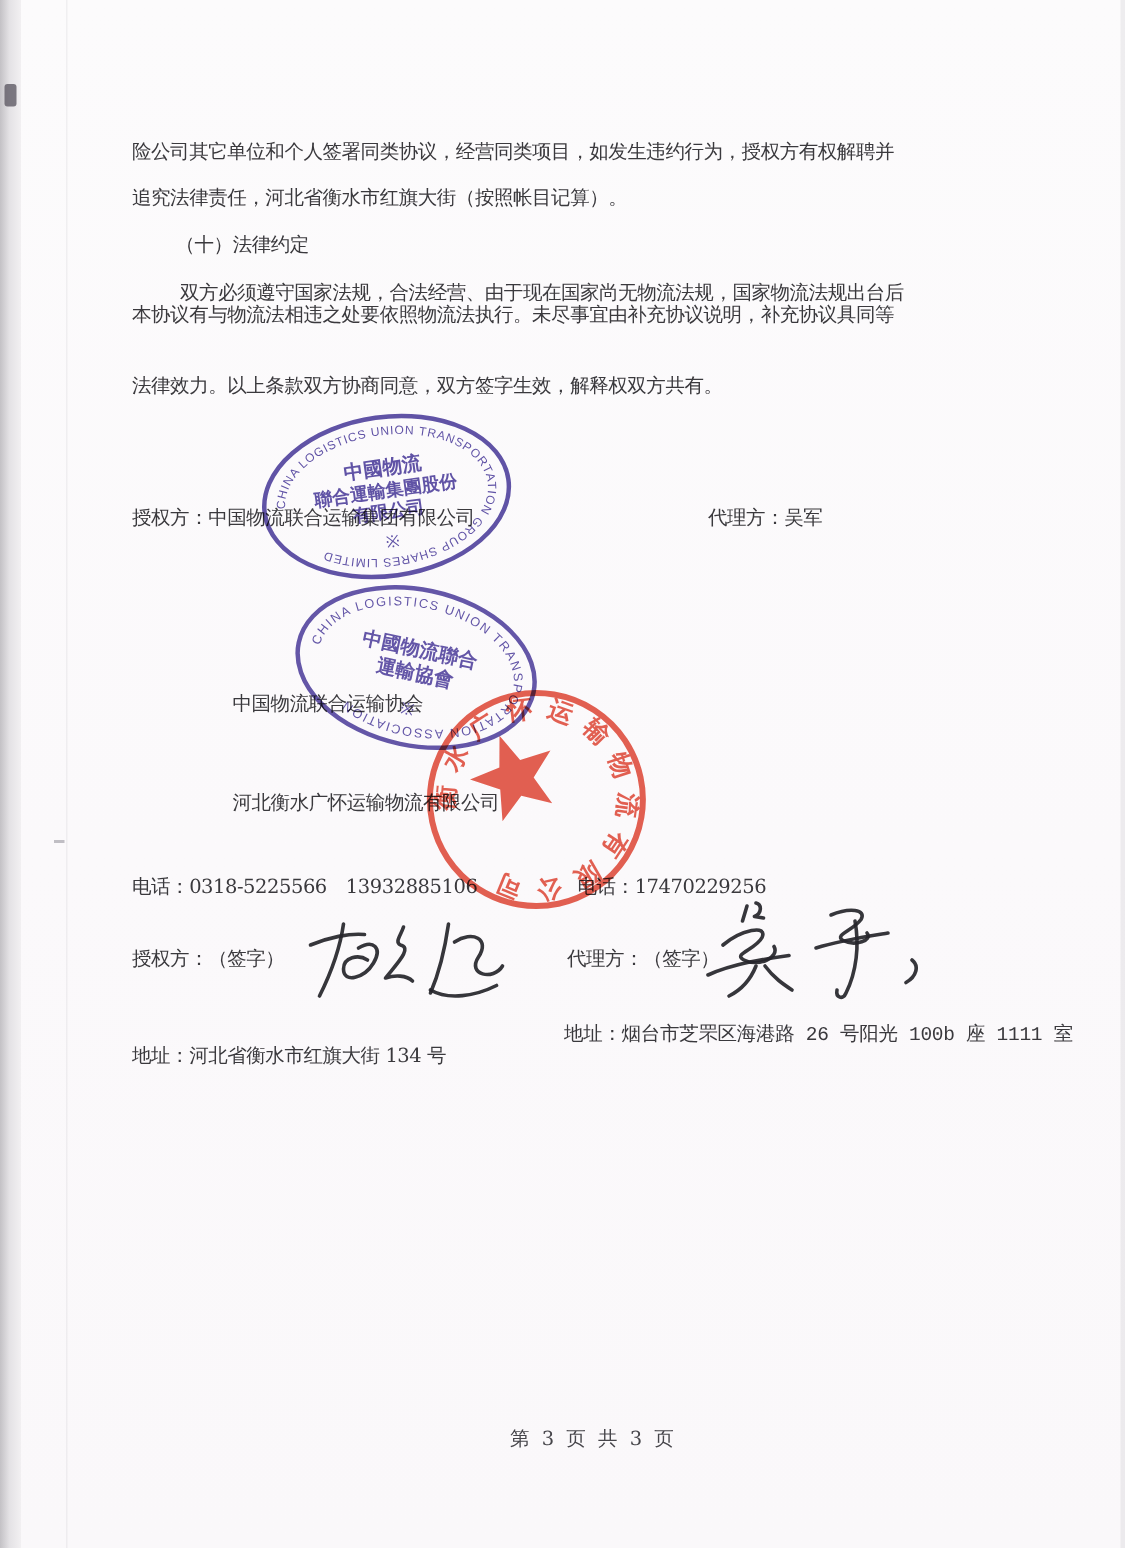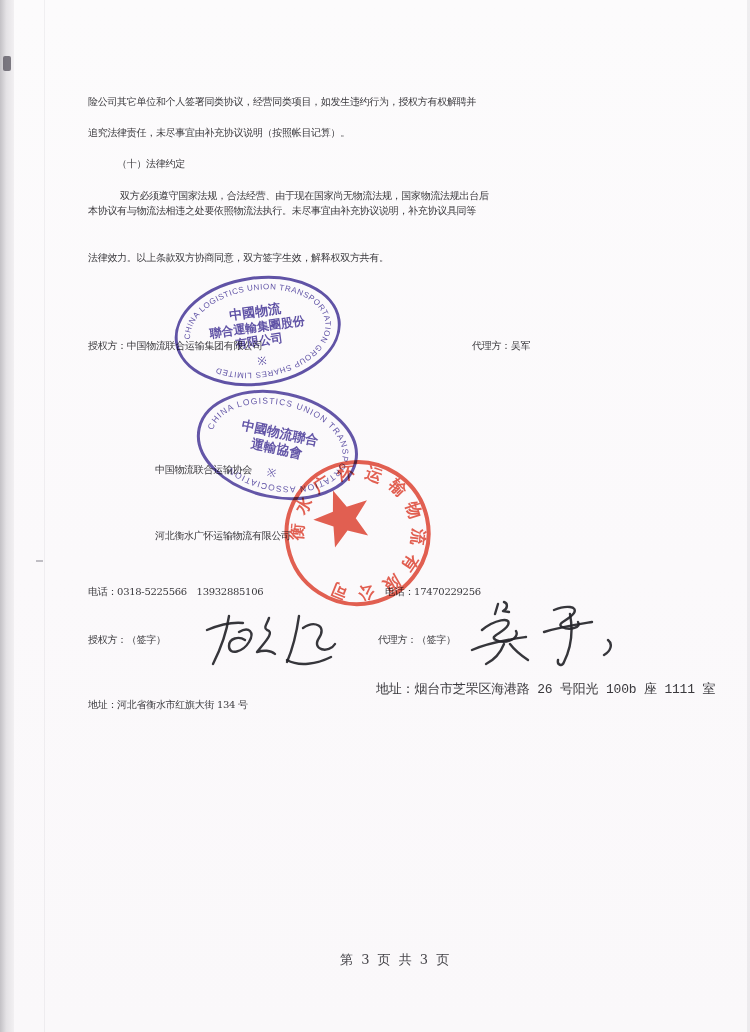--- a/index.html
+++ b/index.html
@@ -27,21 +27,21 @@
   .smudge{
     position:absolute;left:3px;top:56px;width:8px;height:15px;
     background:#56525c;opacity:.75;border-radius:2px;
   }
   .smudge2{
     position:absolute;left:36px;top:560px;width:7px;height:2px;
     background:#9a96a0;opacity:.6;
   }
   .line{
     position:absolute;white-space:pre;
-    font-size:10px;letter-spacing:-0.3px;line-height:19px;
+    font-size:13px;letter-spacing:-0.3px;line-height:19px;
   }
   .small{font-size:13px;letter-spacing:-0.2px;font-family:Liberation Mono, monospace;}
   .date{font-size:16px;letter-spacing:2px;}
   .footer{font-size:13px;letter-spacing:2px;color:#46454a;margin-left:32px;}
   .stamp{position:absolute;mix-blend-mode:multiply;}
   .stamp-purple-1{left:172px;top:275px;opacity:.88;transform:rotate(-8deg);}
   .stamp-purple-2{left:192px;top:389px;opacity:.86;transform:rotate(12deg);}
   .stamp-red{left:283px;top:458px;opacity:.82;transform:rotate(-12deg);}
   .sig{position:absolute;mix-blend-mode:multiply;}
   .sig path{fill:none;stroke:#26262b;stroke-width:2.4;stroke-linecap:round;stroke-linejoin:round;opacity:.92;}
@@ -51,21 +51,21 @@
 
 <div class="scan">
 
   <div class="edge-left"></div>
   <div class="edge-crease"></div>
   <div class="edge-right"></div>
   <div class="smudge"></div>
   <div class="smudge2"></div>
 
   <div class="line" style="left:88px;top:92px;">险公司其它单位和个人签署同类协议，经营同类项目，如发生违约行为，授权方有权解聘并</div>
-  <div class="line" style="left:88px;top:123px;">追究法律责任，未尽事宜由补充协议说明（按照帐目记算）。</div>
+  <div class="line" style="left:88px;top:123px;">追究法律责任，河北省衡水市红旗大街（按照帐目记算）。</div>
   <div class="line" style="left:93px;top:154px;margin-left:24px;">（十）法律约定</div>
   <div class="line" style="left:120px;top:186px;">双方必须遵守国家法规，合法经营、由于现在国家尚无物流法规，国家物流法规出台后</div>
   <div class="line" style="left:88px;top:201px;">本协议有与物流法相违之处要依照物流法执行。未尽事宜由补充协议说明，补充协议具同等</div>
   <div class="line" style="left:88px;top:336px;">授权方：中国物流联合运输集团有限公司</div>
 
   <div class="line" style="left:88px;top:248px;">法律效力。以上条款双方协商同意，双方签字生效，解释权双方共有。</div>
   <div class="line" style="left:472px;top:336px;">代理方：吴军</div>
   <div class="line" style="left:155px;top:460px;">中国物流联合运输协会</div>
   <div class="line" style="left:155px;top:526px;">河北衡水广怀运输物流有限公司</div>
 

